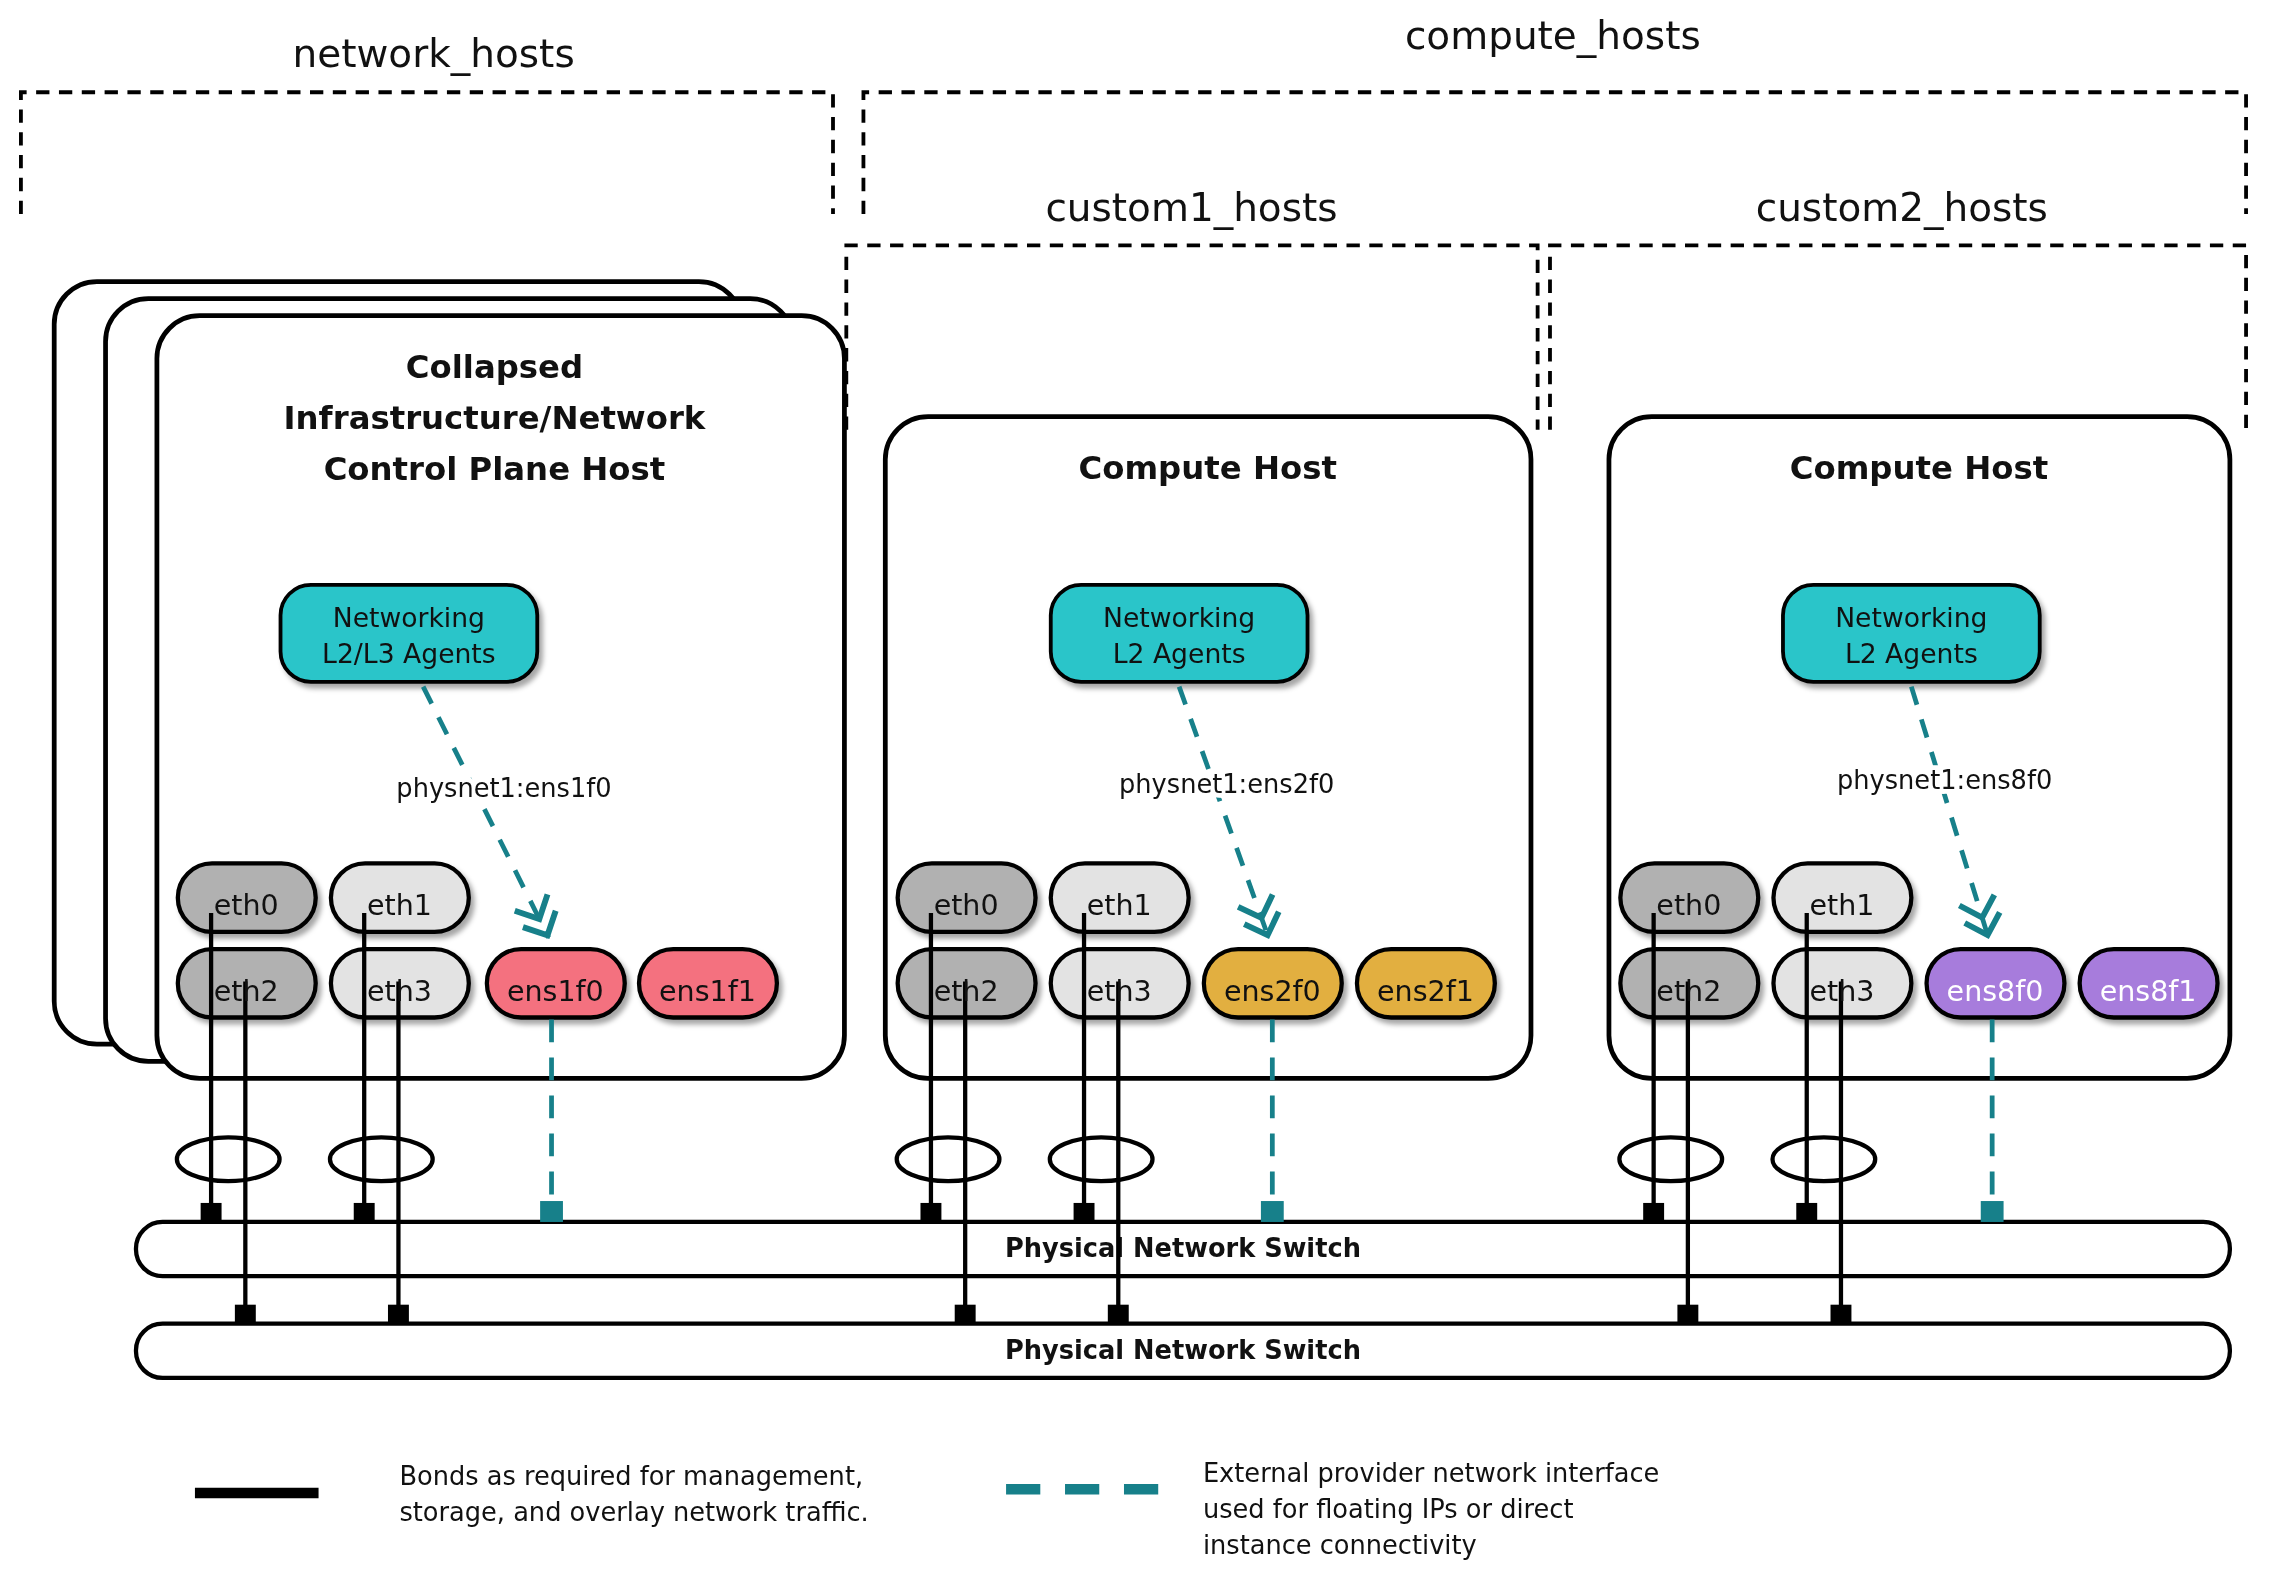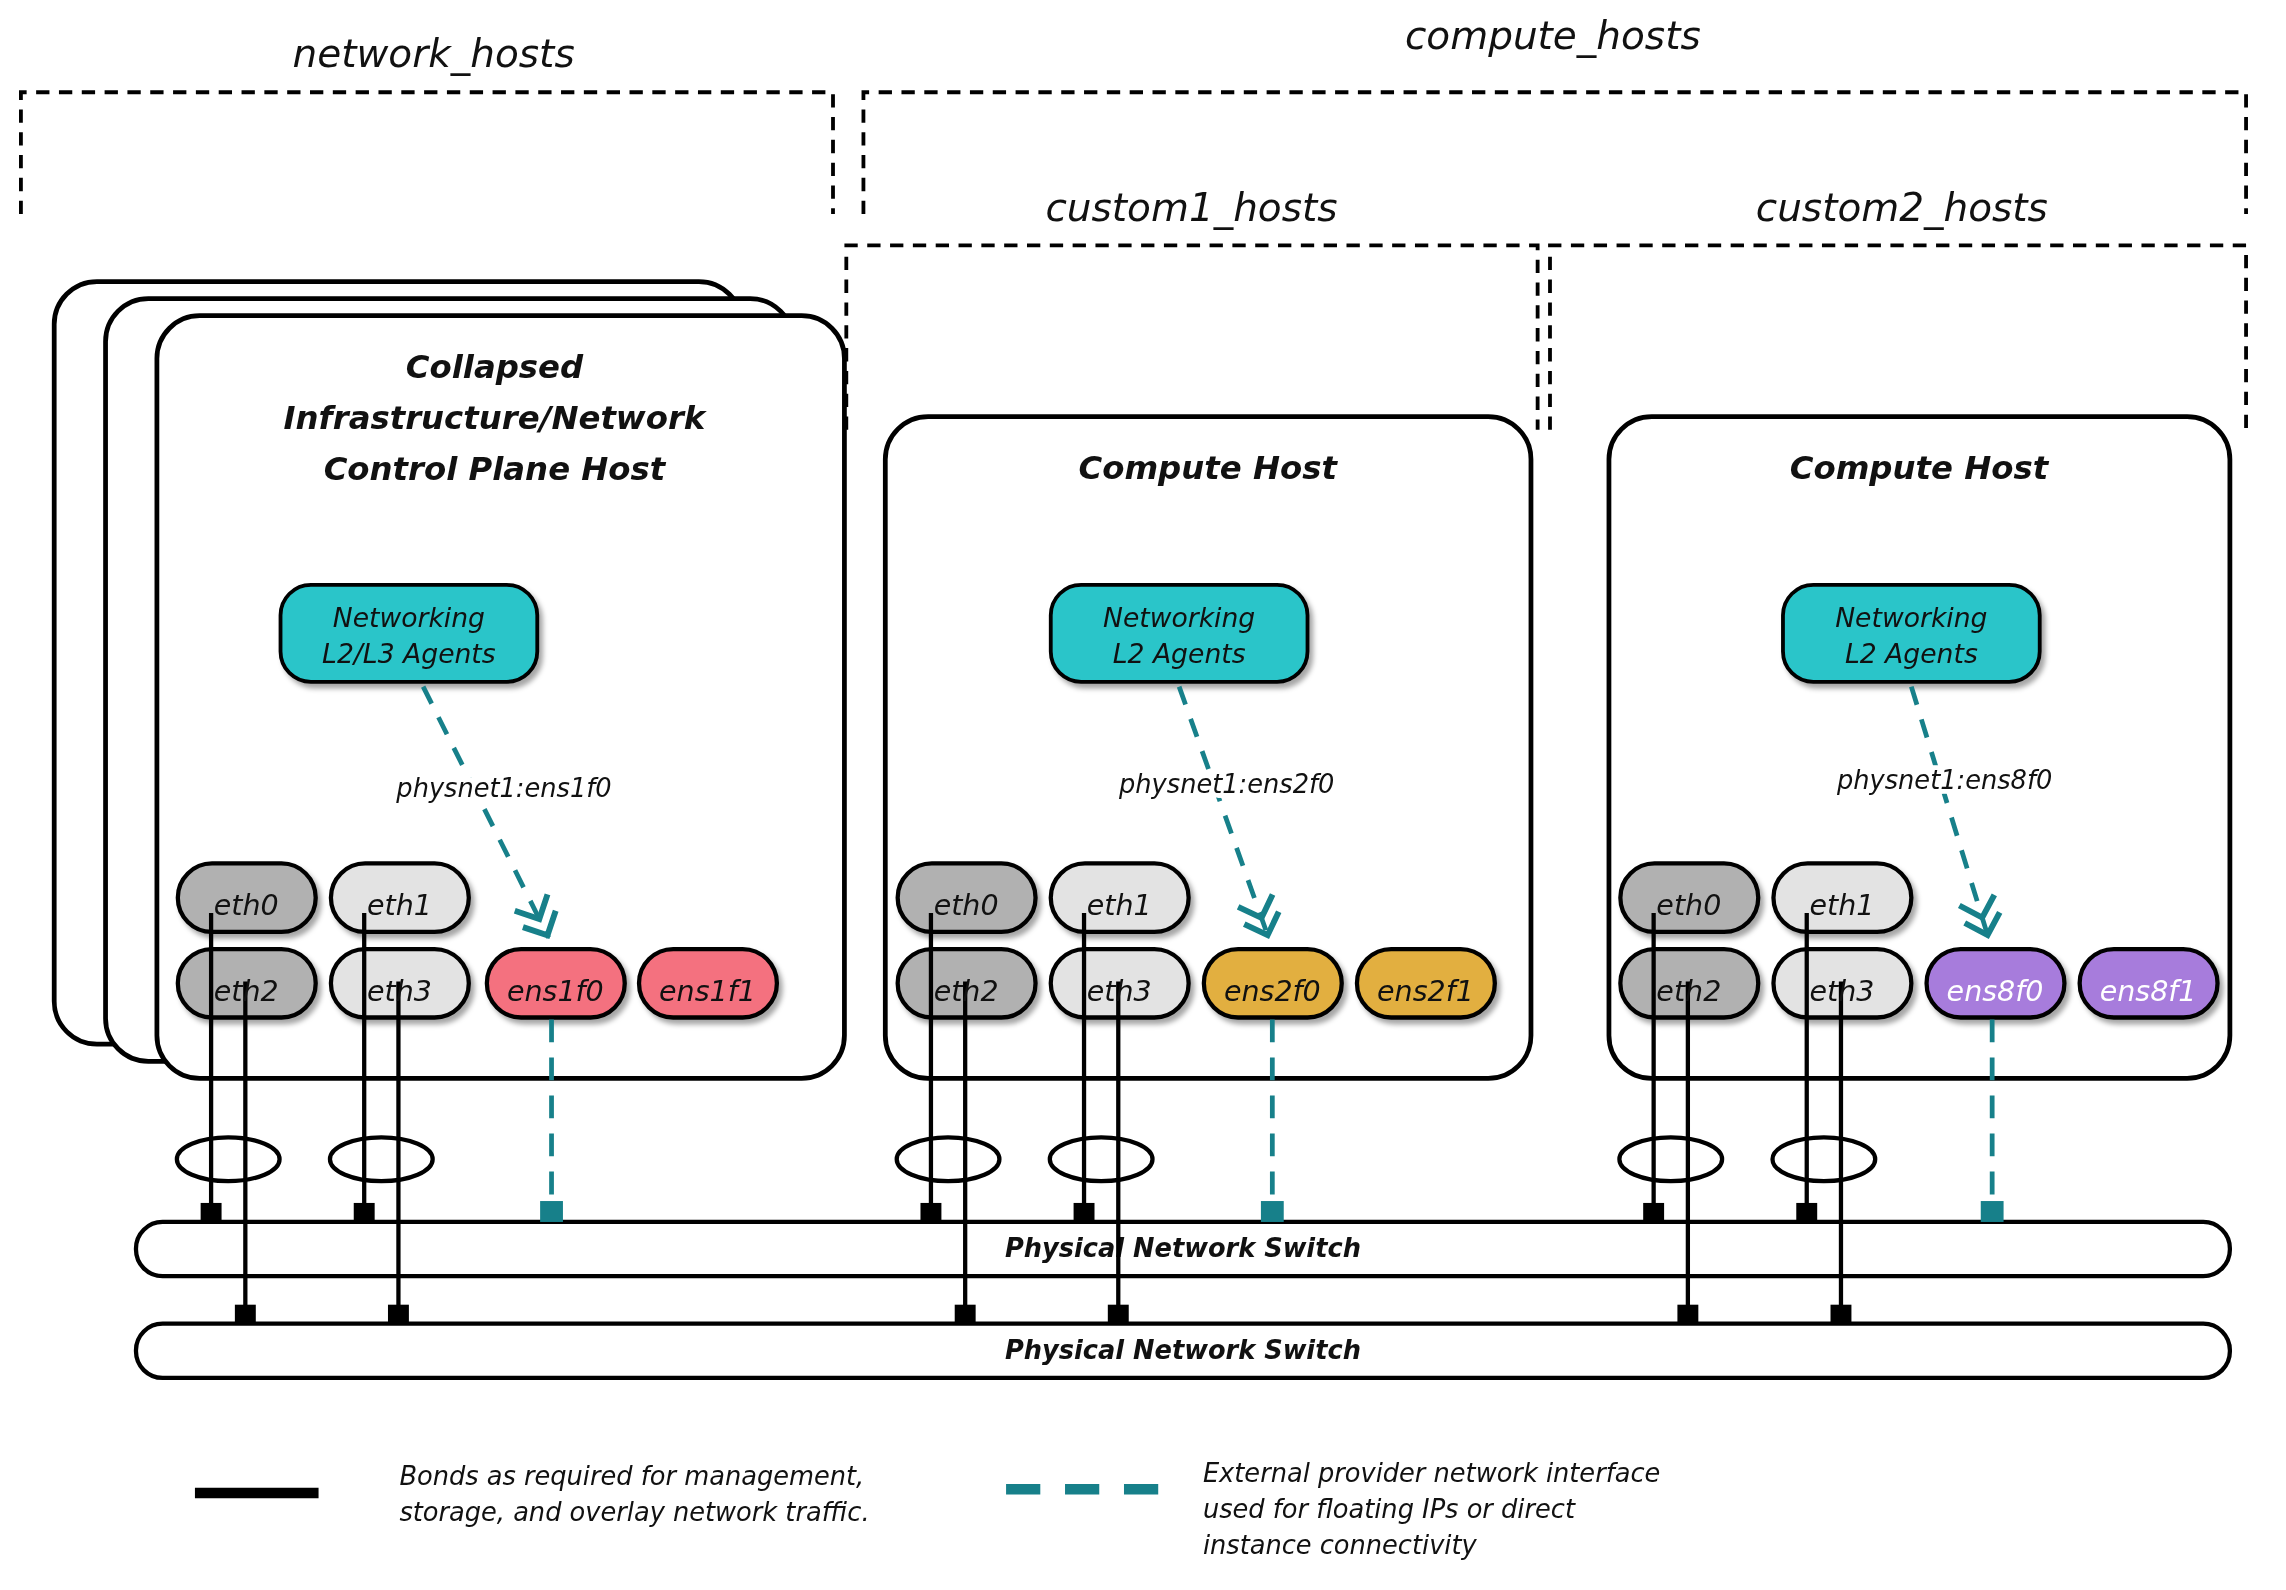--- a/index.html
+++ b/index.html
@@ -1,16 +1,16 @@
 <!DOCTYPE html>
 <html style="font-size:15px"><head>
 <meta charset="utf-8">
 <style>
   html,body{margin:0;padding:0;background:#ffffff;}
-  .stage{position:relative;width:2286px;height:1590px;background:#fff;overflow:hidden;font-style:italic;}
+  .stage{position:relative;width:2286px;height:1590px;background:#fff;overflow:hidden;}
   svg{display:block;}
   text{font-family:"DejaVu Sans","Liberation Sans",sans-serif;fill:#111;}
   .group-label{font-size:41px;}
   .host-title{font-size:34px;font-weight:bold;}
   .agent-label{font-size:28px;}
   .physnet-label{font-size:27px;paint-order:stroke;stroke:#ffffff;stroke-width:10px;}
   .pill-label{font-size:30px;}
   .pill-label.light{fill:#ffffff;}
   .switch-label{font-size:27px;font-weight:bold;}
   .legend-label{font-size:27px;}

